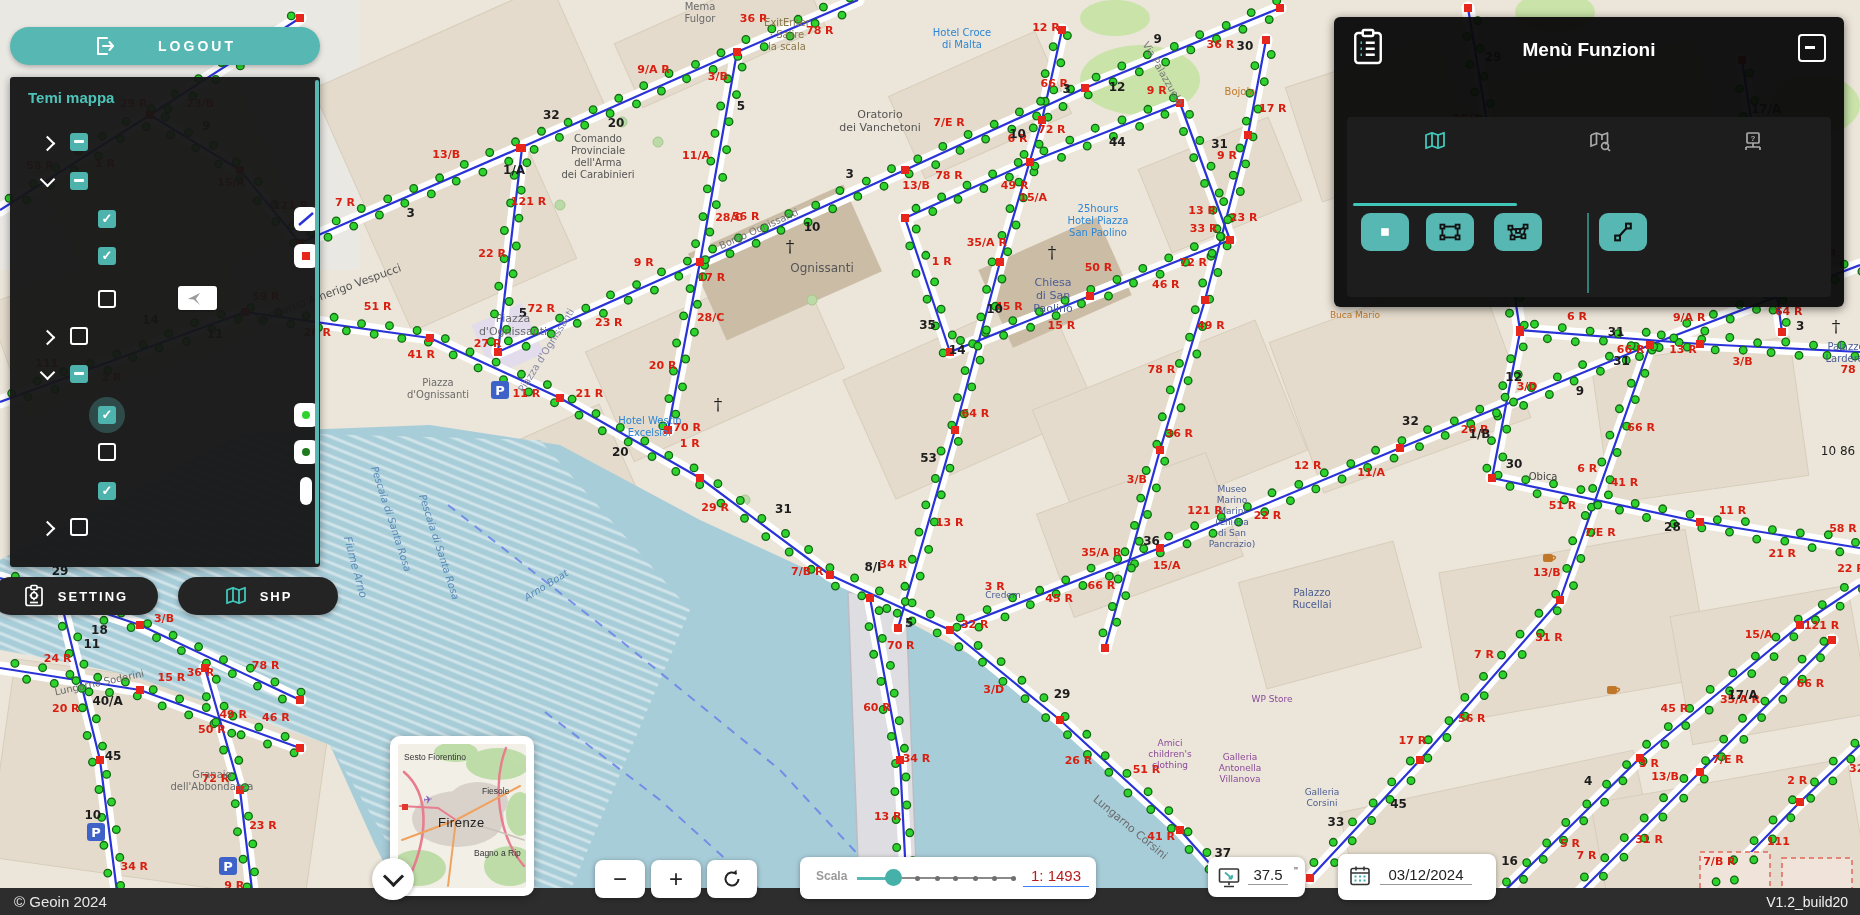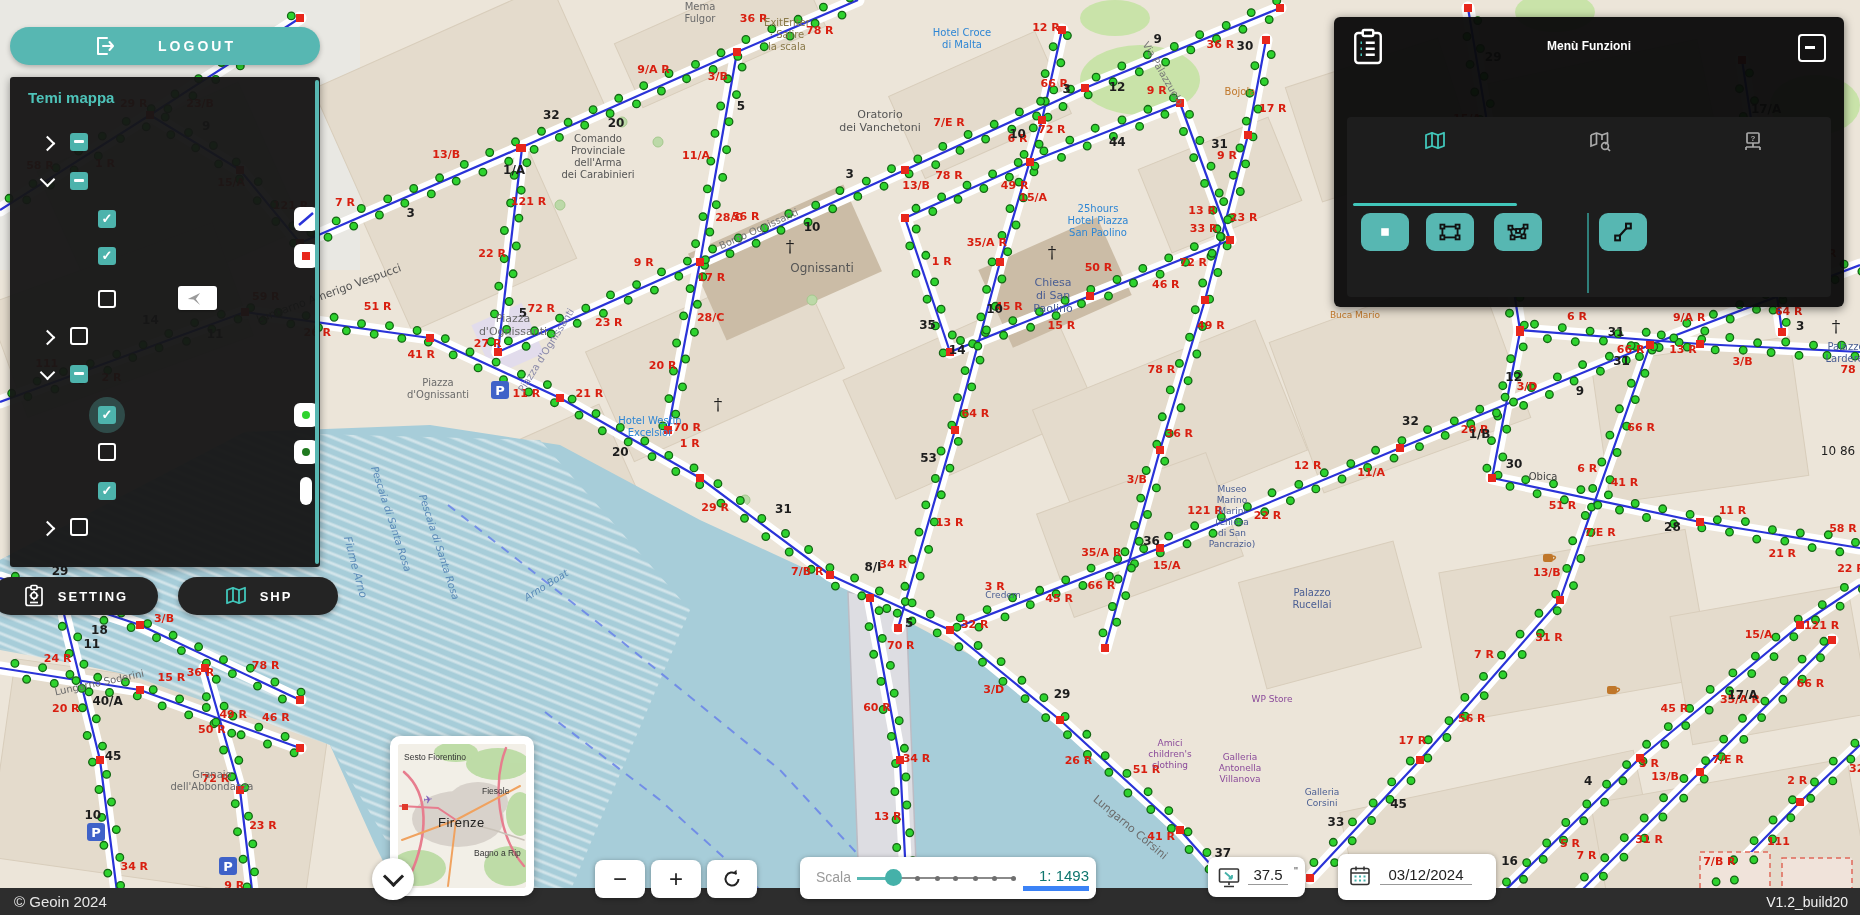--- a/index.html
+++ b/index.html
@@ -44,21 +44,21 @@
     display:flex;align-items:center;justify-content:center;gap:12px;color:#fff;font-weight:bold;
     font-size:13px;letter-spacing:2px;cursor:pointer;box-shadow:0 2px 5px rgba(0,0,0,.3);}
   #setting-btn{left:-8px;top:577px;width:166px;}
   #shp-btn{left:178px;top:577px;width:160px;}
 
   
   .menu-panel{position:absolute;left:1334px;top:17px;width:510px;height:290px;z-index:12;
     background:rgba(10,10,10,.96);border-radius:6px;box-shadow:0 2px 10px rgba(0,0,0,.5);}
   .menu-head-icon{position:absolute;left:16px;top:11px;}
   .menu-title{position:absolute;left:0;right:0;top:22px;text-align:center;color:#fff;
-    font-weight:bold;font-size:12px;}
+    font-weight:bold;font-size:19px;}
   .menu-min{position:absolute;right:18px;top:17px;width:24px;height:24px;border:2px solid #fff;
     border-radius:4px;cursor:pointer;}
   .menu-min::after{content:"";position:absolute;left:5px;top:10px;width:10px;height:2.5px;background:#fff;}
   .menu-select{position:absolute;left:14px;top:42px;width:482px;height:38px;box-sizing:border-box;
     border:1px solid #d7d7d7;border-radius:19px;display:flex;align-items:center;color:#fff;
     font-size:15px;padding:0 22px;cursor:pointer;}
   .menu-select .caret{position:absolute;right:20px;top:16px;width:0;height:0;
     border-left:6px solid transparent;border-right:6px solid transparent;border-top:7px solid #cfcfcf;}
   .menu-card{position:absolute;left:13px;top:100px;width:484px;height:180px;background:#1d1d1d;border-radius:4px;}
   .tab{position:absolute;top:14px;text-align:center;cursor:pointer;}
@@ -81,28 +81,28 @@
     background:#fff;z-index:7;display:flex;align-items:center;justify-content:center;cursor:pointer;
     box-shadow:0 1px 5px rgba(0,0,0,.3);}
   .minimap-chevron .c{width:12px;height:12px;border-right:3px solid #222;border-bottom:3px solid #222;
     transform:rotate(45deg);margin-top:-6px;}
   .ctl-btn{position:absolute;top:860px;width:50px;height:38px;background:#fff;border-radius:8px;z-index:6;
     display:flex;align-items:center;justify-content:center;font-size:24px;color:#222;cursor:pointer;
     box-shadow:0 1px 5px rgba(0,0,0,.35);}
   #zoom-out{left:595px;} #zoom-in{left:651px;} #refresh{left:707px;}
   .scala-pill{position:absolute;left:800px;top:857px;width:296px;height:42px;background:#fff;border-radius:8px;
     z-index:6;box-shadow:0 1px 5px rgba(0,0,0,.35);}
-  .scala-label{position:absolute;left:16px;top:12px;color:#9a9a9a;font-size:14px;}
+  .scala-label{position:absolute;left:16px;top:12px;color:#9a9a9a;font-size:12px;font-weight:bold;}
   .scala-track{position:absolute;left:57px;top:20px;width:156px;height:2px;background:#8a8a8a;}
   .scala-fill{position:absolute;left:57px;top:19.5px;width:36px;height:3px;background:#57b7b2;}
   .scala-thumb{position:absolute;left:85px;top:12px;width:17px;height:17px;border-radius:50%;
     background:#45b1a9;cursor:pointer;}
   .scala-dot{position:absolute;top:18.5px;width:5px;height:5px;border-radius:50%;background:#6f6f6f;}
-  .scala-value{position:absolute;left:223px;top:10px;color:#0f766e;font-size:15px;border-bottom:5px solid #3b82f6;
-    width:66px;text-align:right;padding-bottom:2px;}
+  .scala-value{position:absolute;left:223px;top:10px;color:#b91c1c;font-size:15px;border-bottom:1px solid #3b82f6;
+    width:66px;text-align:center;padding-bottom:2px;}
   .mini-card{position:absolute;background:#fff;border-radius:8px;z-index:6;box-shadow:0 1px 5px rgba(0,0,0,.35);}
   #screen-card{left:1208px;top:857px;width:97px;height:40px;}
   #date-card{left:1338px;top:854px;width:158px;height:46px;}
   .mini-val{position:absolute;color:#222;font-size:15px;border-bottom:1px solid #999;text-align:center;padding-bottom:1px;}
   .unit{position:absolute;color:#444;font-size:11px;}
   .mm-label{position:absolute;color:#333;white-space:nowrap;}
 </style>
 </head>
 <body>
 

